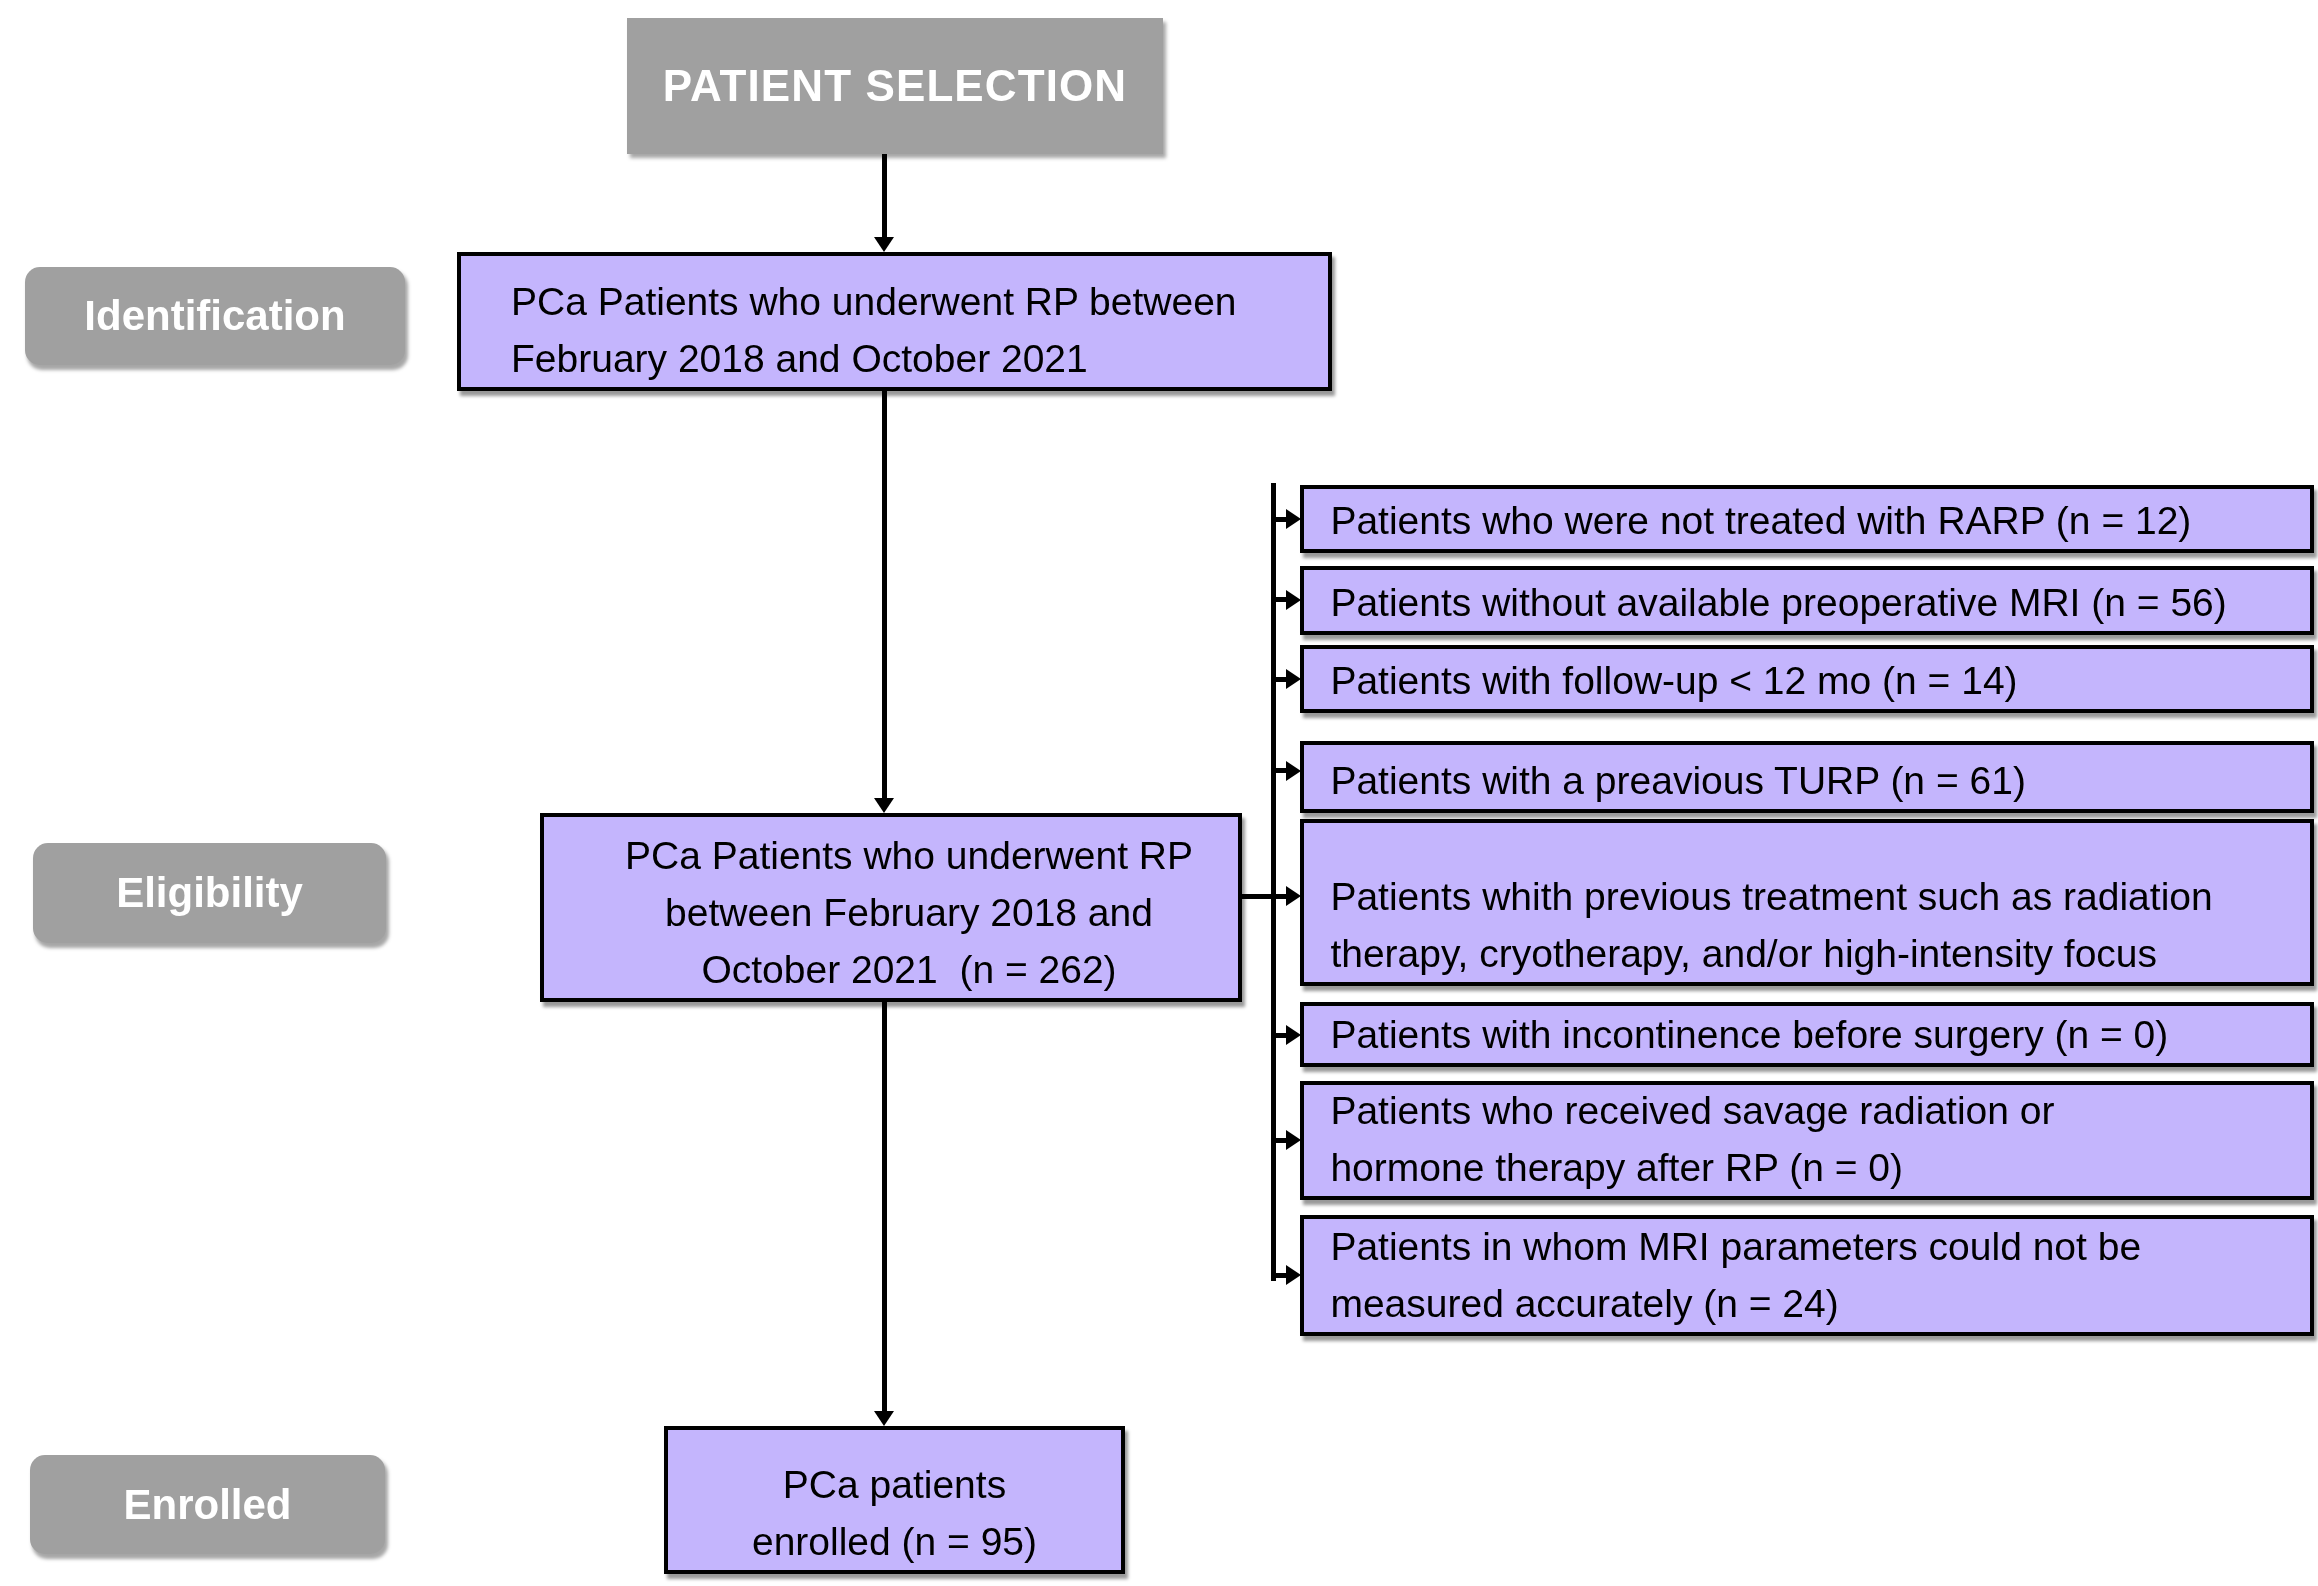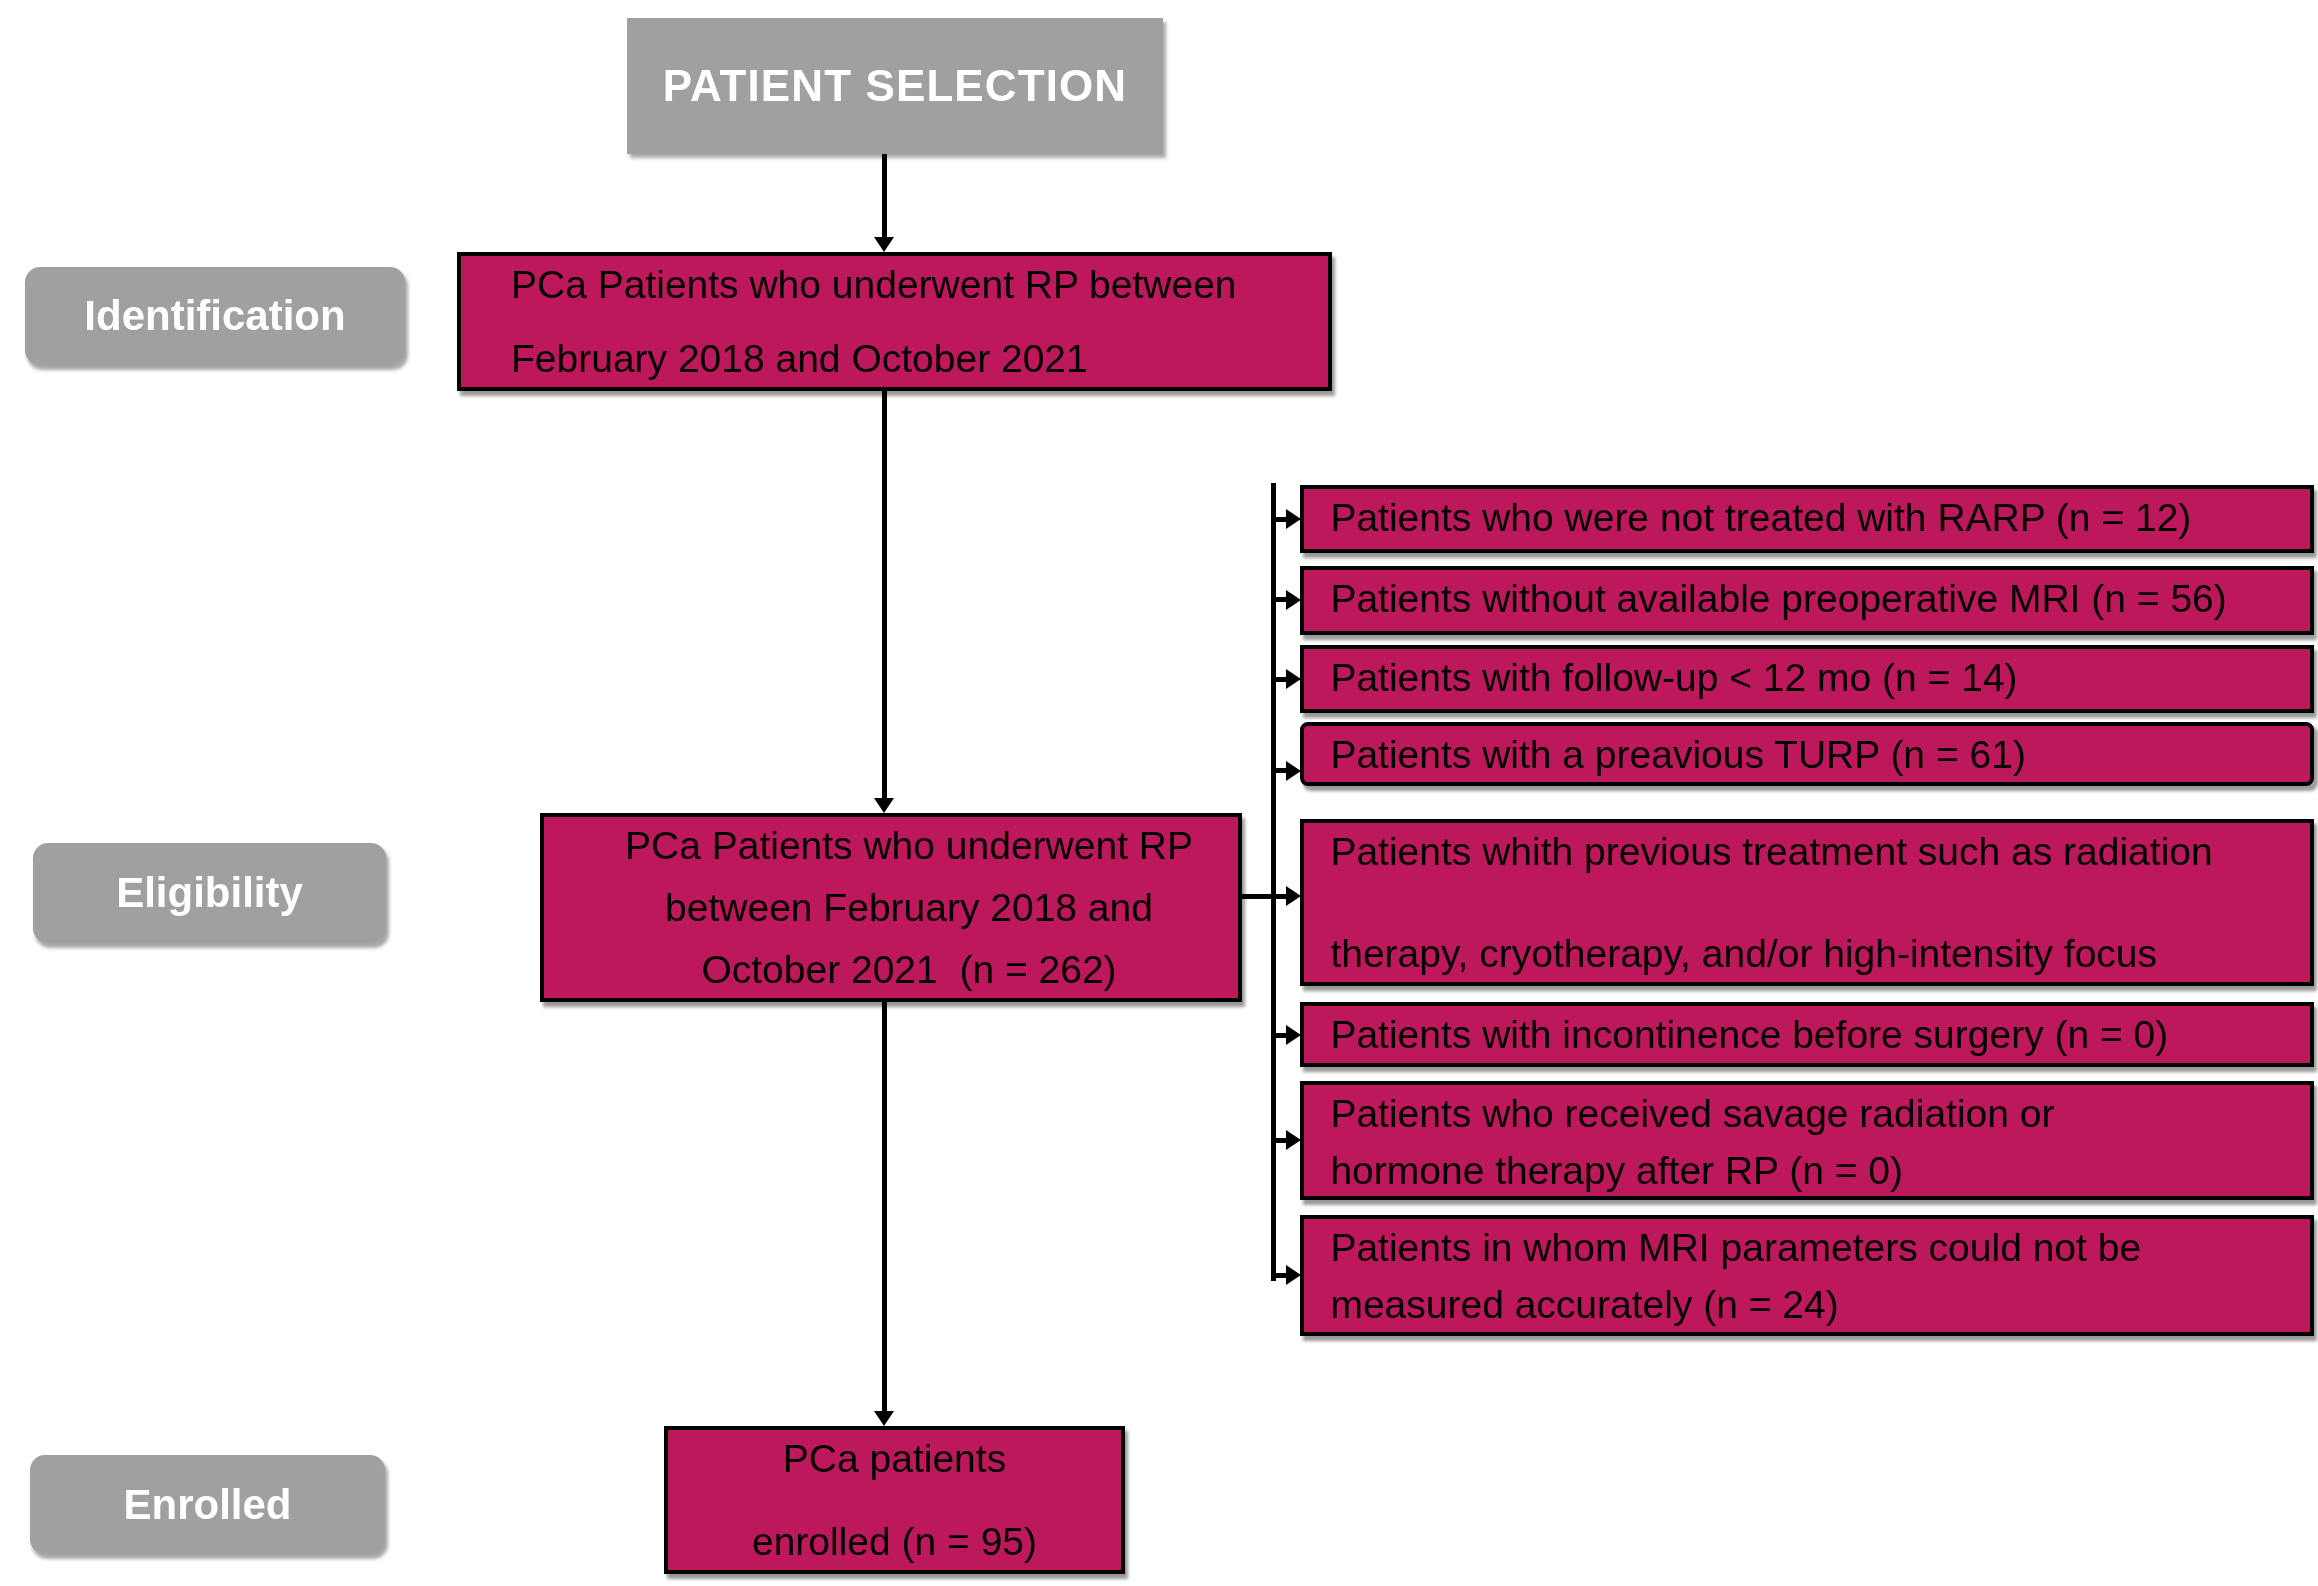--- a/index.html
+++ b/index.html
@@ -13,36 +13,36 @@
     display:flex;align-items:center;justify-content:center;
     box-shadow:2.6px 4.2px 3.7px rgba(0,0,0,0.35);
   }
   #banner{left:627px;top:18px;width:536px;height:136px;font-size:44px;letter-spacing:1.1px;}
   .stage{border-radius:15px;font-size:42px;}
   #lbl-id{left:25px;top:267px;width:380px;height:98px;}
   #lbl-elig{left:33px;top:843px;width:353px;height:100px;text-align:right;}
   #lbl-enr{left:30px;top:1455px;width:355px;height:99px;}
   
   .wbox{
-    position:absolute;background:#be185d;border:4.8px solid #000;box-sizing:border-box;
-    display:flex;flex-direction:column;justify-content:space-between;
+    position:absolute;background:#c4b5fd;border:4.8px solid #000;box-sizing:border-box;
+    display:flex;flex-direction:column;justify-content:flex-end;
     font-size:39px;line-height:57px;overflow:hidden;
     box-shadow:3.2px 4.8px 3.2px rgba(0,0,0,0.40);
   }
   .wbox .line{white-space:pre;}
   .left-text{padding-left:50px;padding-right:16px;text-align:left;}
   .center-text{text-align:center;}
   #idbox{left:457px;top:252px;width:875px;height:139px;}
   #eligbox{left:540px;top:813px;width:702px;height:189px;padding-left:36px;}
   #enrbox{left:664px;top:1426px;width:461px;height:148px;}
   .excl{left:1300px;width:1014px;padding-left:26.4px;padding-right:10.6px;text-align:left;}
   #r1{top:485px;height:68px;}
   #r2{top:566px;height:69px;}
   #r3{top:645px;height:68px;}
-  #r4{top:722px;height:64px;border-radius:8px;}
+  #r4{top:741px;height:72px;}
   #r5{top:819px;height:167px;}
   #r6{top:1002px;height:65px;}
   #r7{top:1081px;height:119px;}
   #r8{top:1215px;height:121px;}
   
   .vline,.hline{position:absolute;background:#000;}
   .vline{width:5.3px;}
   .hline{height:5.3px;}
   #v1{left:882px;top:154px;height:86px;}
   #v2{left:882px;top:391px;height:410px;}

